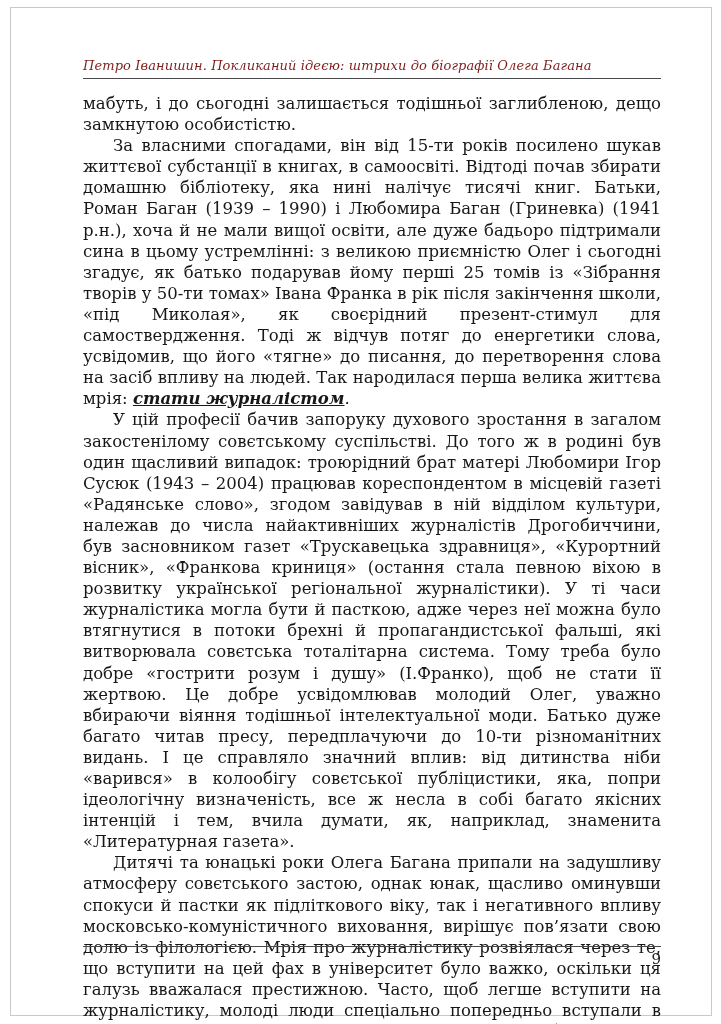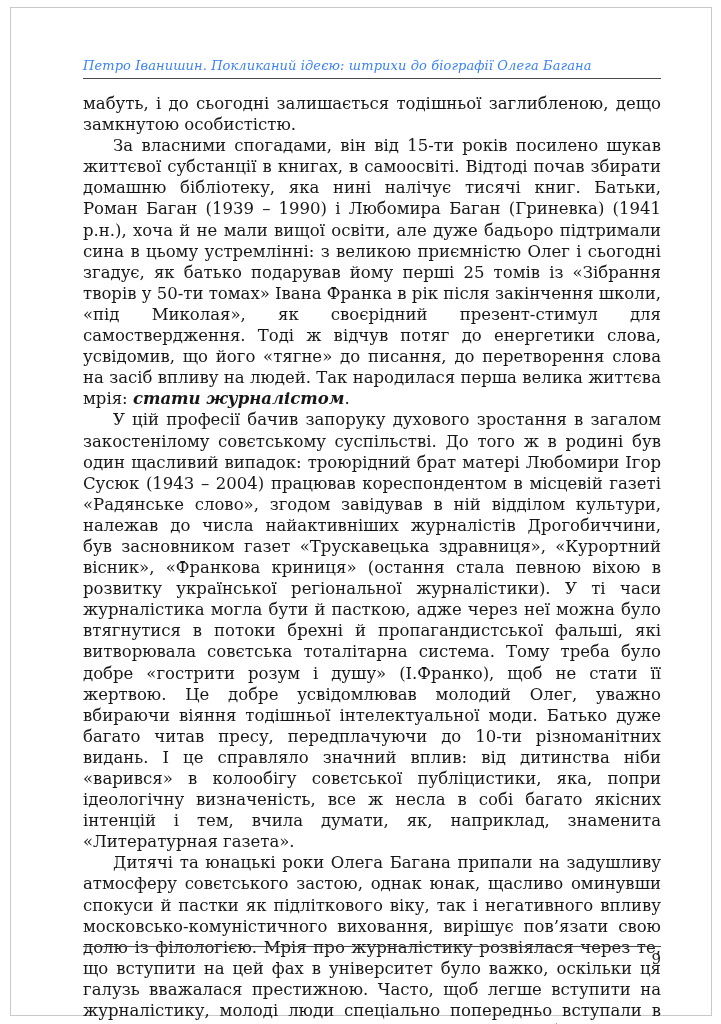--- a/index.html
+++ b/index.html
@@ -26,21 +26,21 @@
   }
   .content {
     position: absolute;
     left: 83px;
     width: 578px;
     top: 58px;
   }
   .running-head {
     font-style: italic;
     font-size: 13px;
-    color: #3b82f6;
+    color: #7f1d1d;
     padding-bottom: 5px;
     border-bottom: 1px solid #4a4a4a;
     letter-spacing: 0.1px;
   }
   .body-text {
     margin-top: 14px;
     font-size: 16.5px;
     line-height: 21.1px;
     color: #171717;
     text-align: justify;
@@ -48,20 +48,21 @@
   }
   .body-text p {
     margin: 0;
   }
   .body-text p.indent {
     text-indent: 30px;
   }
   .emph {
     font-weight: bold;
     font-style: italic;
+    text-decoration: underline;
   }
   .footer {
     position: absolute;
     left: 83px;
     width: 578px;
     top: 946px;
     border-top: 1px solid #4a4a4a;
     text-align: right;
   }
   .page-number {

